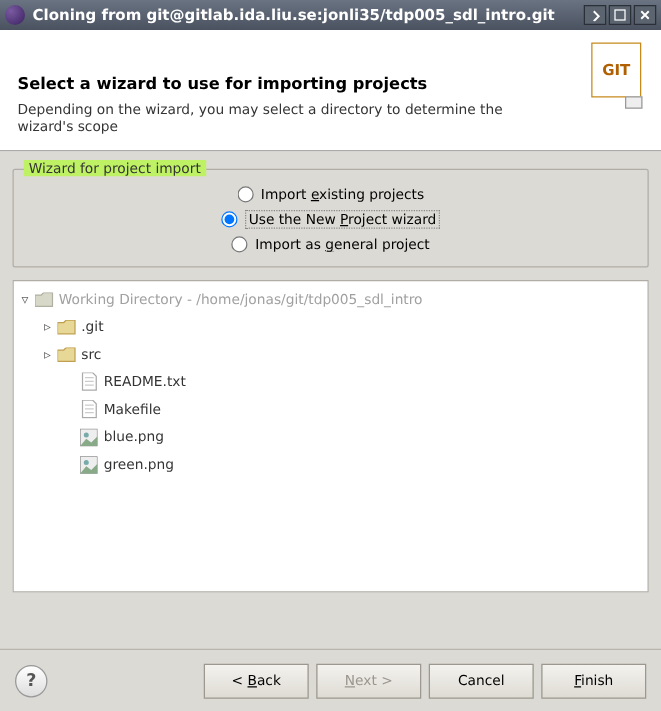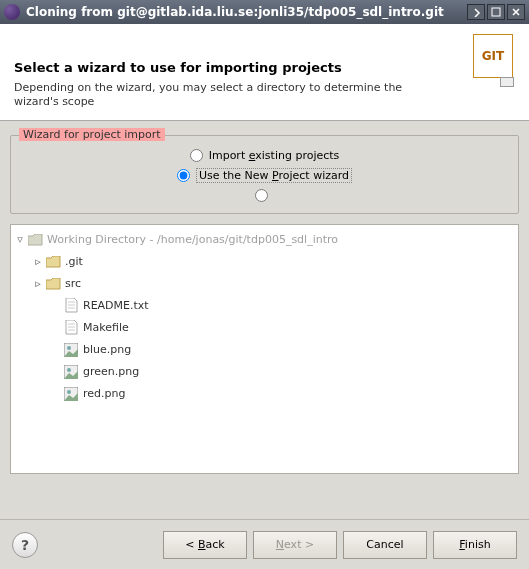--- a/index.html
+++ b/index.html
@@ -13,21 +13,21 @@
   .header { background: #fff; padding: 12px 14px 10px 14px; position: relative; border-bottom: 1px solid #aaa;}
   .header .h-title { font-size: 13px; font-weight: bold; color: #000; margin-bottom: 6px; margin-top: 24px;}
   .header .h-desc { font-size: 11px; color: #333; max-width: 420px; line-height: 1.3;}
   .header .logo { position: absolute; right: 12px; top: 10px; width: 44px; height: 44px; }
   .logo-box { width:40px; height:44px; border:1px solid #c58a1a; background:#fff; display:flex; align-items:center; justify-content:center; font-weight:bold; font-size:12px; color:#b06000; position:relative;}
   .logo-conn { position:absolute; bottom:-10px; right:-2px; width:14px; height:10px; border:1px solid #999; background:#eee;}
   
   .content { padding: 8px 10px; }
   
   .group { border: 1px solid #b0ada6; border-radius: 2px; padding: 10px 10px 8px 10px; position: relative; margin-top: 6px;}
-  .group-title { position: absolute; top: -8px; left: 8px; background: #fca5a5; padding: 0 4px; font-size: 11px; color: #333;}
+  .group-title { position: absolute; top: -8px; left: 8px; background: #bef264; padding: 0 4px; font-size: 11px; color: #333;}
   .radio-row { display: flex; align-items: center; font-size: 11px; color: #000; padding: 3px 0; justify-content: center; }
   .radio-row input { margin-right: 6px; }
   .radio-row.selected .radio-label-box { border: 1px dotted #888; padding: 0 2px;}
   .mnemonic { text-decoration: underline; }
   
   .tree-panel { border: 1px solid #b0ada6; background: #fff; margin-top: 10px; height: 250px; padding: 4px 2px; overflow: auto;}
   .tree-row { display: flex; align-items: center; font-size: 11px; color: #333; height: 22px; }
   .tree-row .expander { width: 14px; text-align: center; color: #666; cursor: pointer;}
   .tree-row .ticon { width: 16px; height: 16px; margin-right: 4px; display:flex; align-items:center; justify-content:center;}
   .tree-row.disabled { color: #a0a0a0; }
@@ -90,20 +90,21 @@
       <span class="radio-label-box"><span>Import </span><span class="mnemonic">e</span><span>xisting projects</span></span>
     </label>
 
     <label class="radio-row selected">
       <input type="radio" name="wiz" checked="" style="">
       <span class="radio-label-box"><span>Use the New </span><span class="mnemonic">P</span><span>roject wizard</span></span>
     </label>
 
     <label class="radio-row">
       <input type="radio" name="wiz" style="">
+      <span class="radio-label-box"><span>Import as </span><span class="mnemonic">g</span><span>eneral project</span></span>
     </label>
   </div>
 
   <div class="tree-panel">
 
     <div class="tree-row disabled">
       <span class="expander">▿</span>
       <span class="ticon">
         <svg class="folder-svg" viewBox="0 0 15 12">
             <path d="M0 2 L5 2 L7 0 L14 0 L14 11 L0 11 Z" fill="#d8d8c8" stroke="#b0b0a0"></path>
@@ -171,31 +172,20 @@
       <span class="ticon">
         <svg class="img-svg" viewBox="0 0 14 14">
             <rect x="0" y="0" width="14" height="14" fill="#eee" stroke="#888"></rect>
             <circle cx="5" cy="5" r="2" fill="#7aa"></circle>
             <path d="M0 14 L5 8 L9 11 L14 6 L14 14 Z" fill="#8a8"></path>
           </svg>
       </span>
       <span>green.png</span>
     </div>
 
-    <div class="tree-row tree-indent2">
-      <span class="expander"></span>
-      <span class="ticon">
-        <svg class="img-svg" viewBox="0 0 14 14">
-            <rect x="0" y="0" width="14" height="14" fill="#eee" stroke="#888"></rect>
-            <circle cx="5" cy="5" r="2" fill="#7aa"></circle>
-            <path d="M0 14 L5 8 L9 11 L14 6 L14 14 Z" fill="#8a8"></path>
-          </svg>
-      </span>
-      <span>red.png</span>
-    </div>
 
   </div>
 </div>
 
 <div class="footer">
   <div class="help-btn">
       <span>?</span>
     </div>
   <div class="footer-spacer"></div>
   <div class="btn-group">

